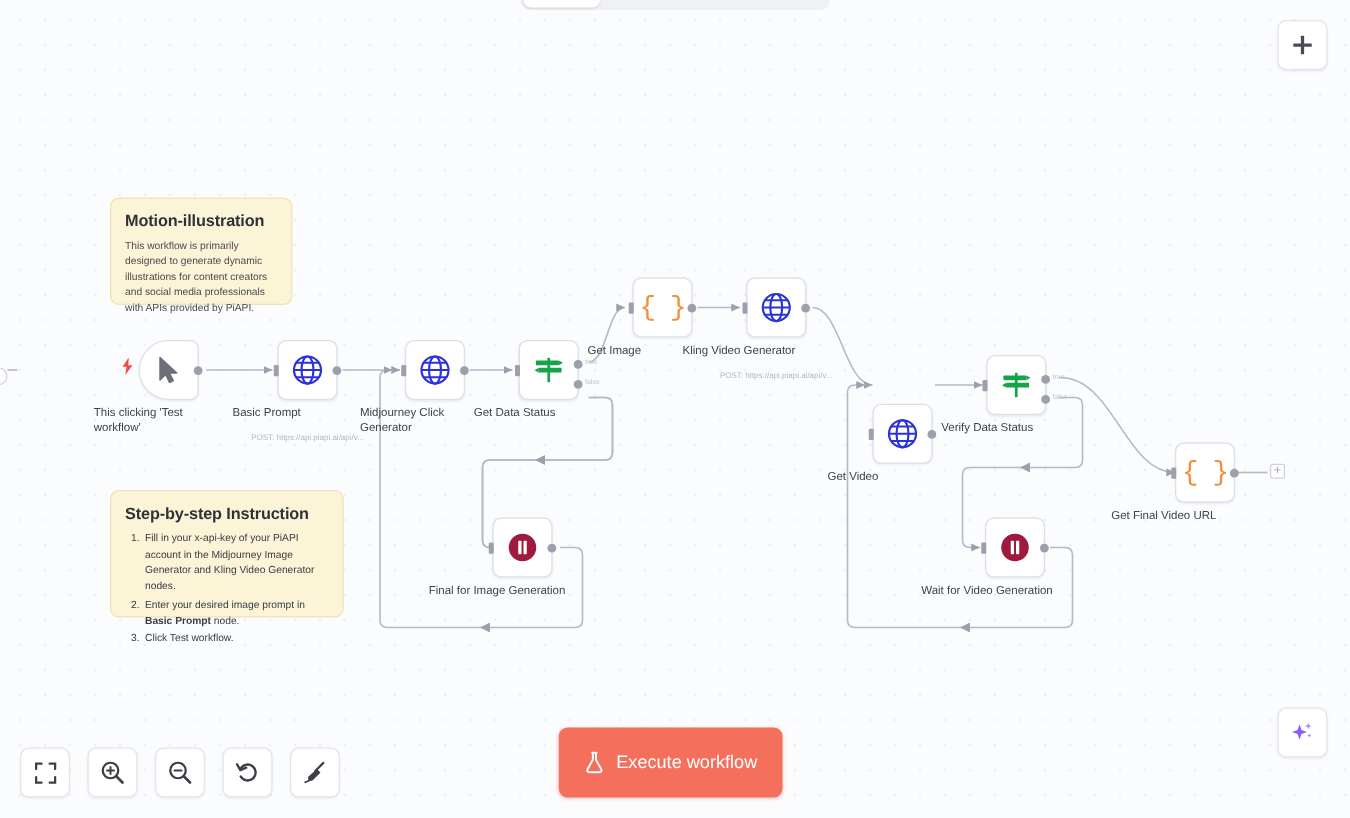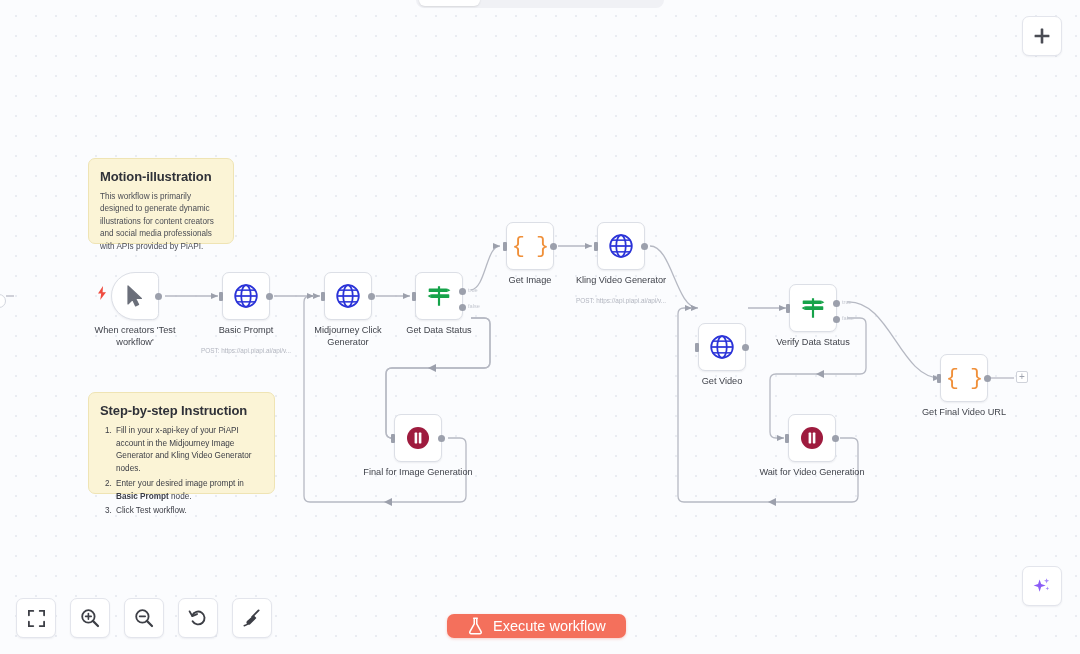--- a/index.html
+++ b/index.html
@@ -115,21 +115,20 @@
   .node-trigger .node-box {
     border-radius: 26px 7px 7px 26px;
     width: 48px;
   }
   .node-label {
     position: absolute;
     top: 53px;
     left: 50%;
     transform: translateX(-50%);
     width: 120px;
-    text-align: center;
     font-size: 9.2px;
     color: #40434b;
     line-height: 1.25;
     white-space: pre-line;
   }
   .node-sub {
     position: absolute;
     top: 75px;
     left: 50%;
     transform: translateX(-50%);
@@ -234,21 +233,21 @@
     left: 16px; bottom: 16px;
     display: flex;
     gap: 14px;
     z-index: 30;
   }
   .toolbar .ctl { position: relative; left: auto; top: auto; }
 
   #btn-execute {
     position: absolute;
     left: 447px; bottom: 16px;
-    height: 24px;
+    height: 56px;
     padding: 0 20px;
     background: #f4705c;
     color: #ffffff;
     border: none;
     border-radius: 7px;
     font-size: 14.5px;
     font-family: "Liberation Sans", sans-serif;
     display: flex;
     align-items: center;
     gap: 9px;
@@ -334,21 +333,21 @@
   <div class="node node-trigger" style="left:111px; top:272px;">
     <svg class="bolt" viewBox="0 0 10 14">
       <path d="M6,0 L1,7.4 L4.2,7.4 L3.2,14 L9,6.2 L5.6,6.2 Z" fill="#ef4b3f"></path>
     </svg>
     <div class="node-box">
       <svg width="18" height="22" viewBox="0 0 18 22">
         <path d="M2,1 L2,19 L6.6,14.6 L9.6,21 L12.6,19.4 L9.6,13.4 L15.4,13.4 Z" fill="#6b6f7a" stroke="#6b6f7a" stroke-width="1.2" stroke-linejoin="round"></path>
       </svg>
       <div class="port out"></div>
     </div>
-    <div class="node-label">When creators 'Test
+    <div class="node-label">This clicking 'Test
 workflow'</div>
   </div>
 
   <div class="node" style="left:222px; top:272px;">
     <div class="node-box">
       <div class="port-in"></div>
       <svg width="26" height="26" viewBox="0 0 24 24">
         <circle cx="12" cy="12" r="10" fill="none" stroke="#2b33d8" stroke-width="1.6"></circle>
         <ellipse cx="12" cy="12" rx="4.4" ry="10" fill="none" stroke="#2b33d8" stroke-width="1.6"></ellipse>
         <line x1="2" y1="12" x2="22" y2="12" stroke="#2b33d8" stroke-width="1.6"></line>

